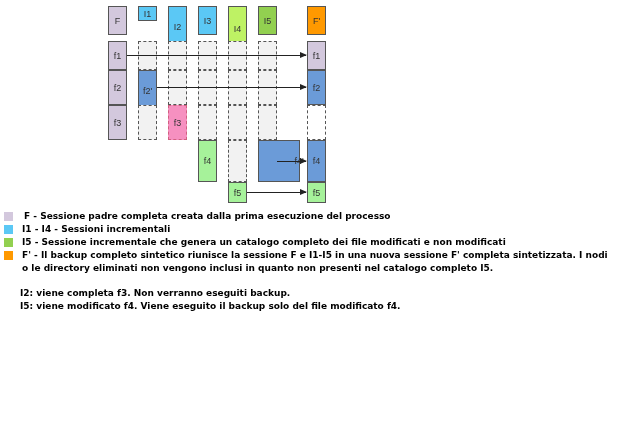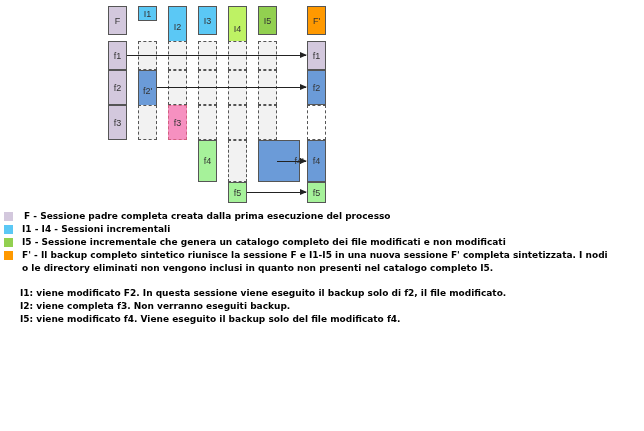--- a/index.html
+++ b/index.html
@@ -91,16 +91,15 @@
     <span class="legend-text">I5 - Sessione incrementale che genera un catalogo completo dei file modificati e non modificati</span>
   </div>
   <div class="legend-row" style="top:41px;">
     <span class="swatch" style="background:#ff9900;"></span>
     <span class="legend-text">F' - Il backup completo sintetico riunisce la sessione F e I1-I5 in una nuova sessione F' completa sintetizzata. I nodi</span>
     <span class="legend-text" style="top:12px;">o le directory eliminati non vengono inclusi in quanto non presenti nel catalogo completo I5.</span>
   </div>
 </div>
 
 <div class="notes">
-  <div class="note">I1: viene modificato F2. In questa sessione viene eseguito il backup solo di f2, il file modificato.</div>
   <div class="note">I2: viene completa f3. Non verranno eseguiti backup.</div>
   <div class="note">I5: viene modificato f4. Viene eseguito il backup solo del file modificato f4.</div>
 </div>
 
 </body></html>

